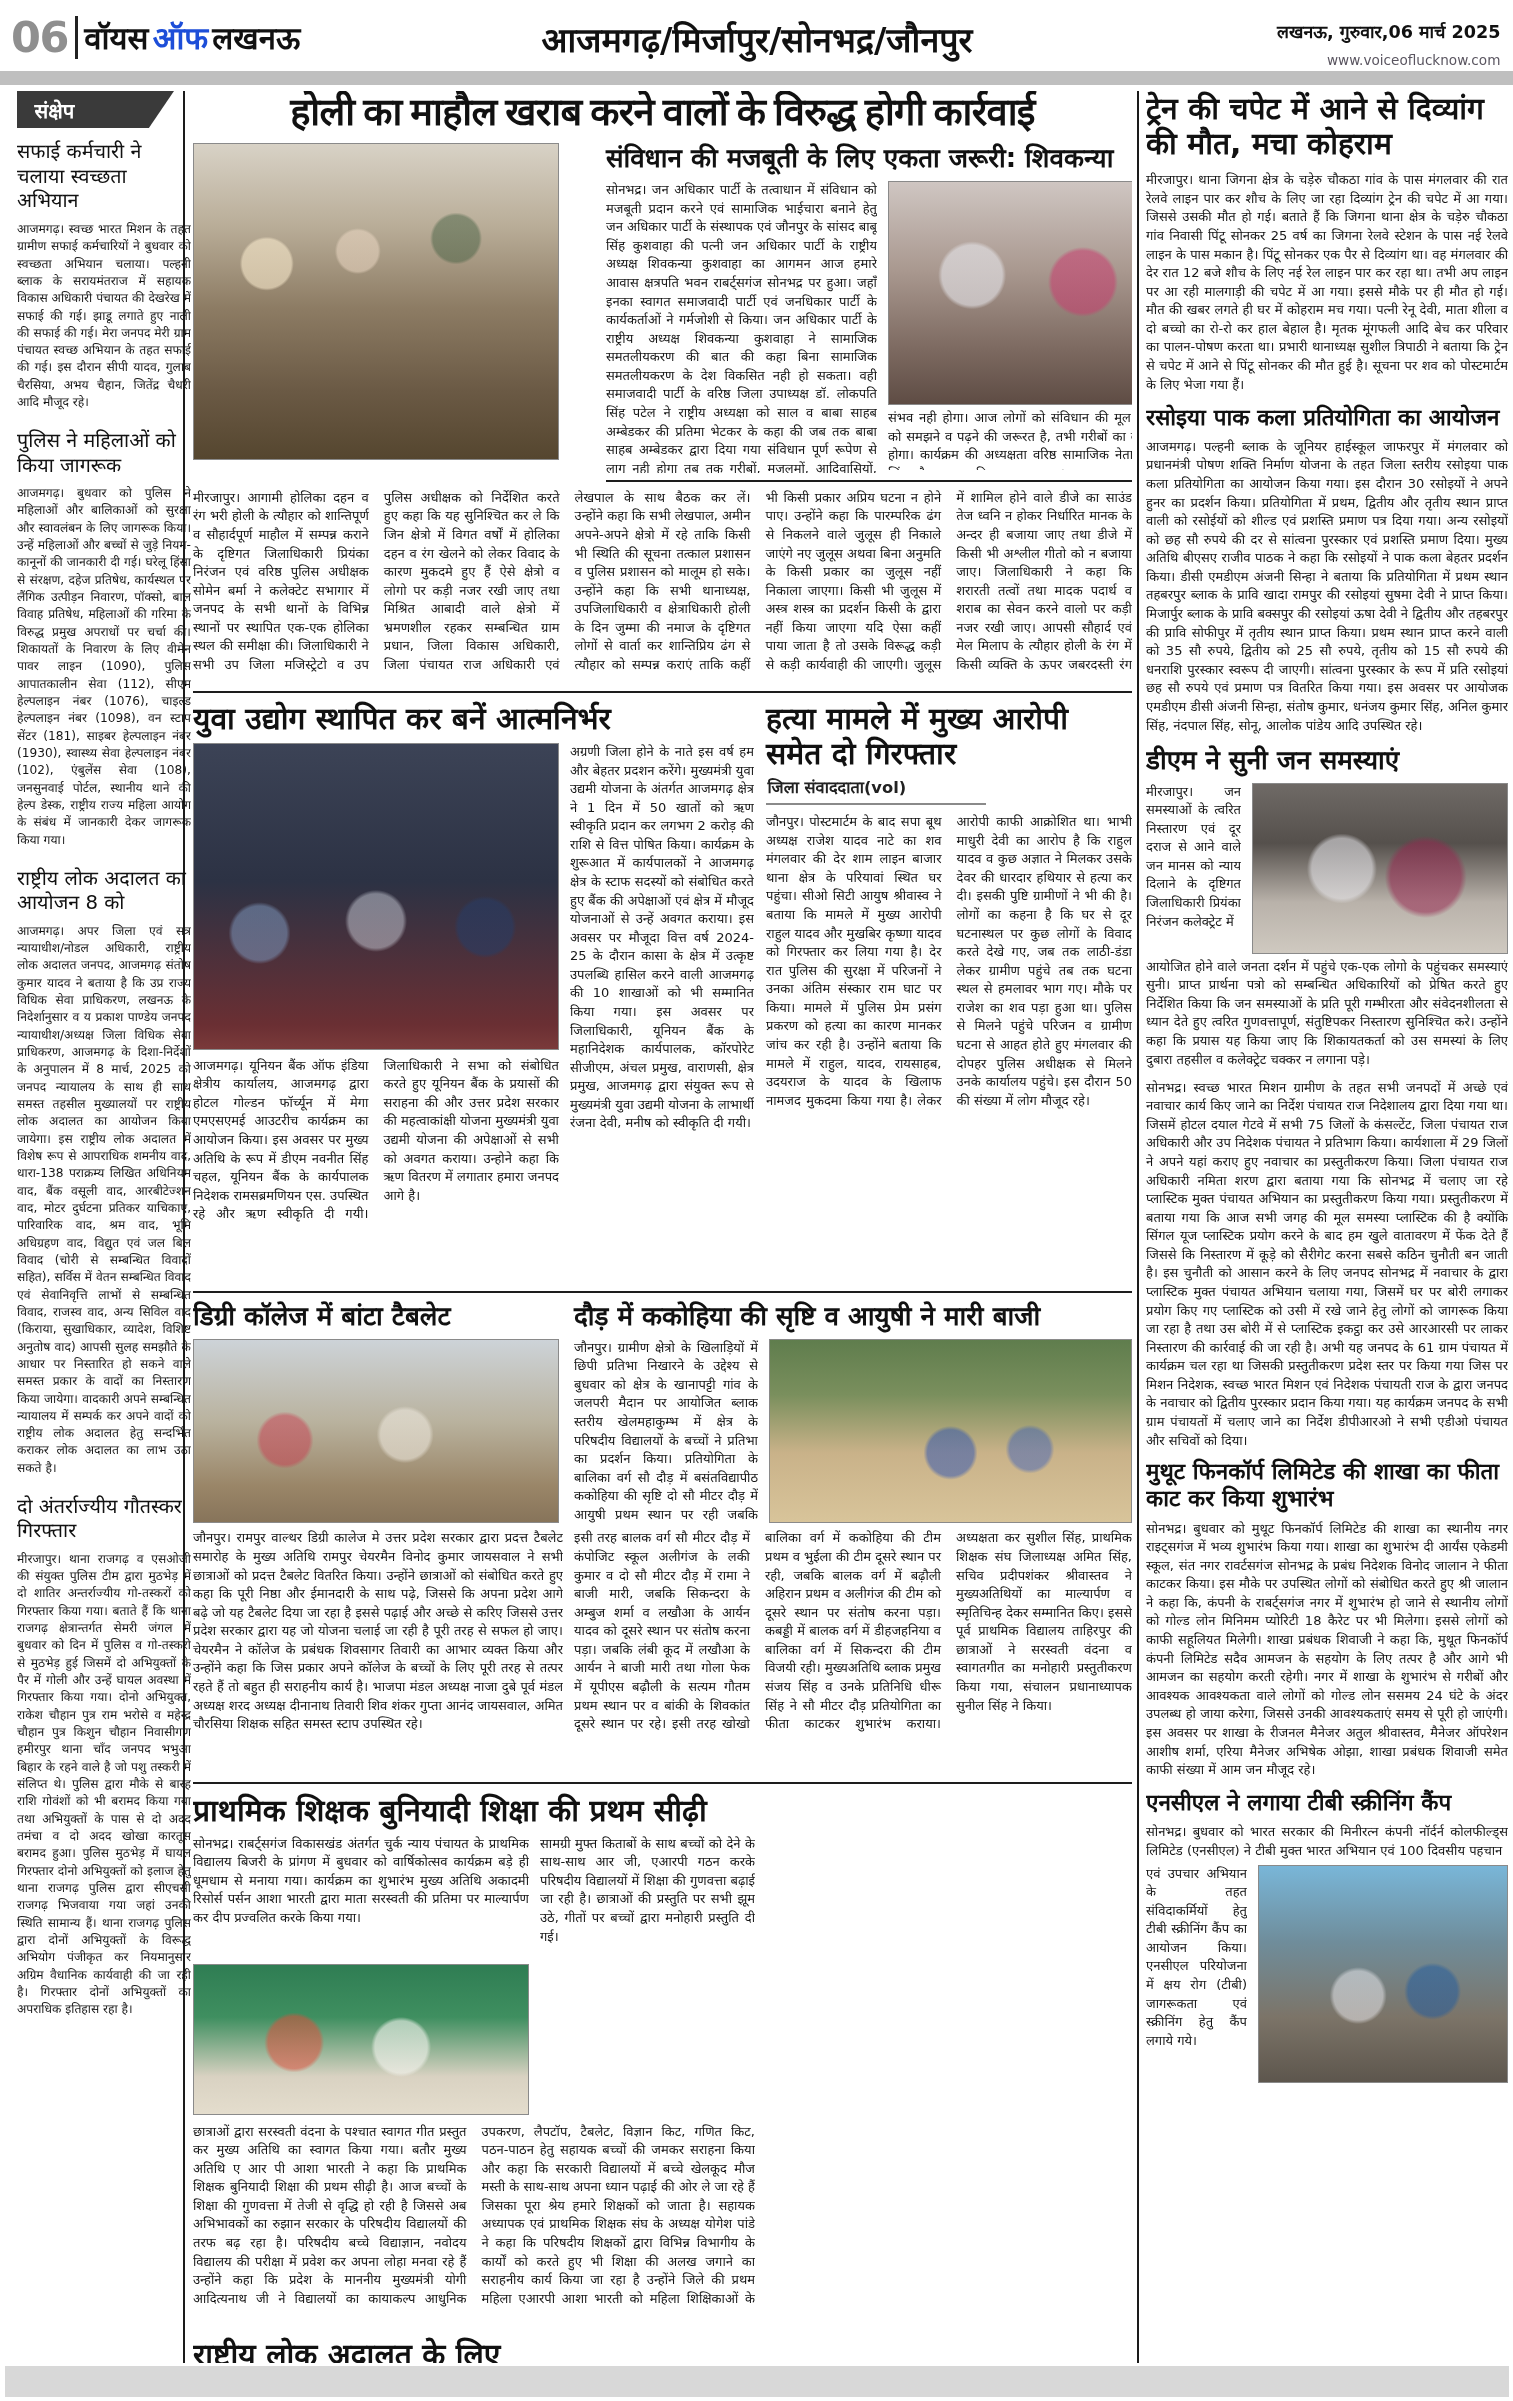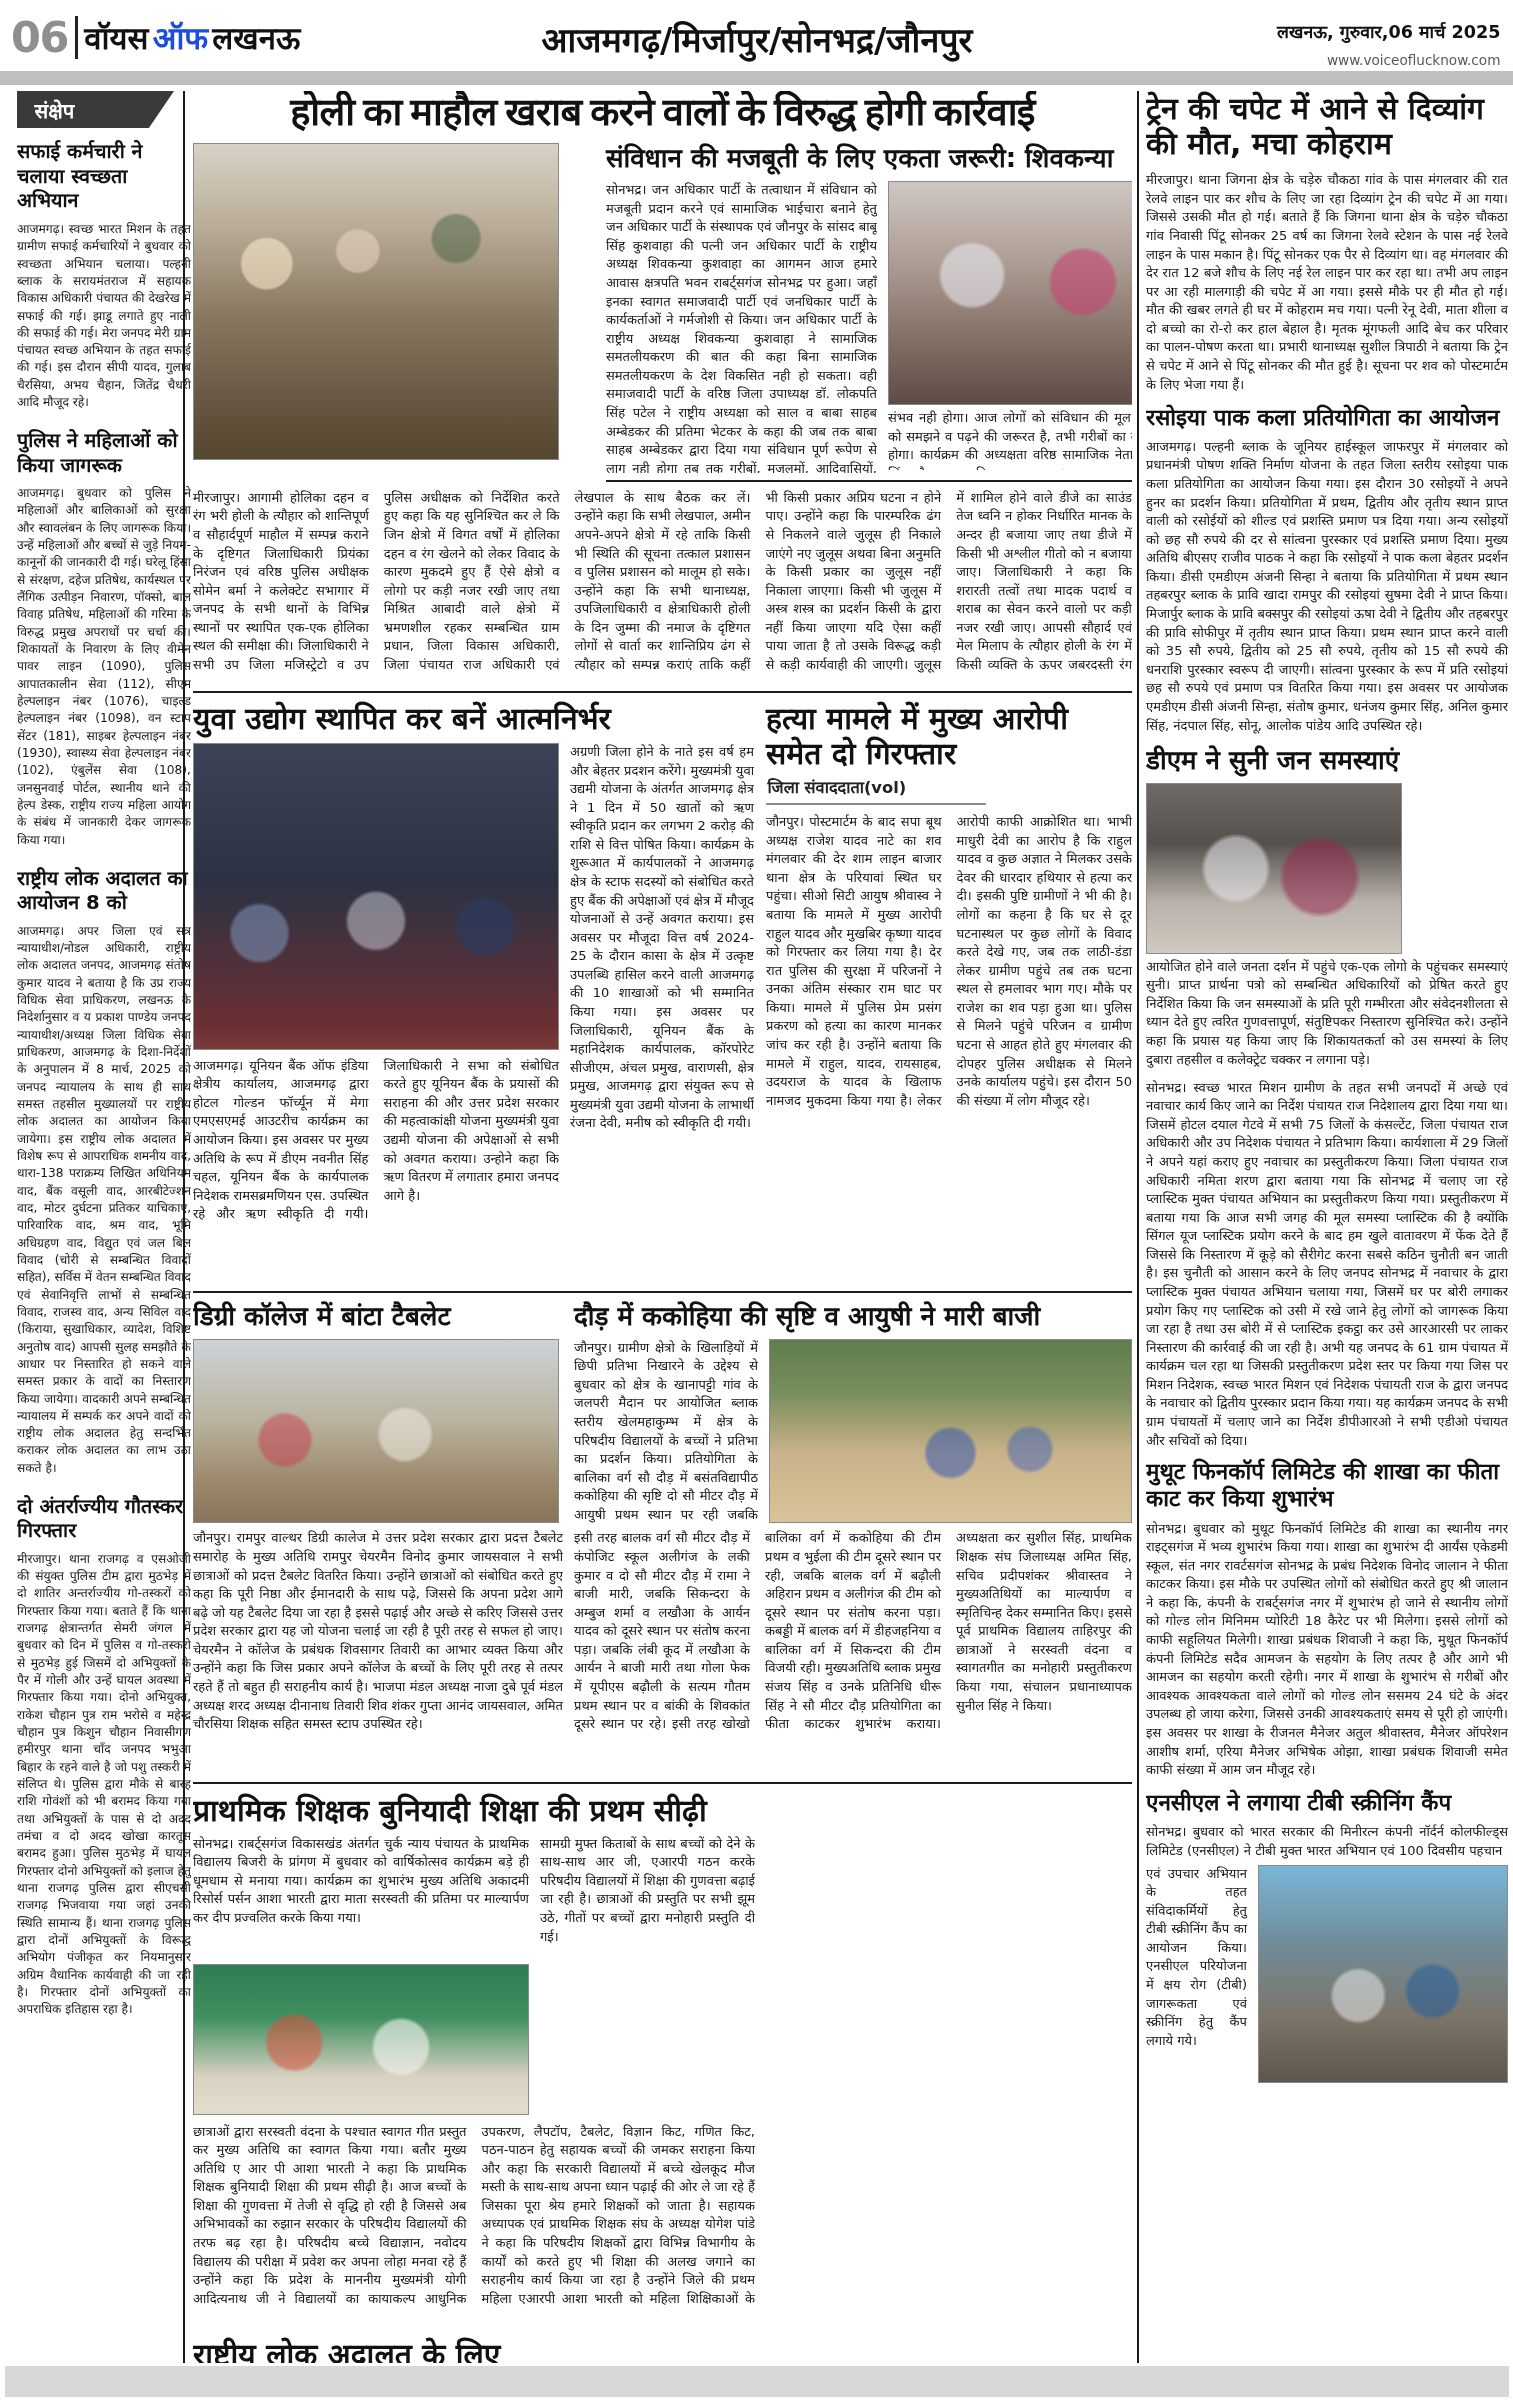--- a/index.html
+++ b/index.html
@@ -31,21 +31,21 @@
 
   .col-left  { position:absolute; left:17px;    top:91px; width:174px;  height:2272px; overflow:hidden; }
   .col-main  { position:absolute; left:193px;  top:91px; width:939px; height:2272px; overflow:hidden; }
   .col-right { position:absolute; left:1146px; top:91px; width:362px;  height:2272px; overflow:hidden; }
 
   
   .headline-xl { font-size:38px; font-weight:bold; line-height:1.12; letter-spacing:-0.7px;font-family:Liberation Serif, serif; }
   .headline-lg { font-size:30px; font-weight:bold; line-height:1.18; }
   .headline-md { font-size:26px; font-weight:bold; line-height:1.2; }
   .headline-sm { font-size:22.4px; font-weight:bold; line-height:1.22; }
-  .headline-xs { font-size:19.7px; font-weight:bold; line-height:1.25; }
+  .headline-xs { font-size:19.7px; font-weight:normal; line-height:1.25; }
   .body-text { font-size:13px; line-height:1.43; text-align:justify; color:#161616; }
   .body-sm   { font-size:12.2px; line-height:1.42; text-align:justify; color:#161616; }
   .cols-2 { column-count:2; column-gap:15px; }
   .cols-3 { column-count:3; column-gap:15px; }
   .cols-5 { column-count:5; column-gap:15px; }
   .clip { overflow:hidden; }
 
   .kicker-box { width:157px; height:37px; background:#3a3a3a; color:#fff;
     font-size:20.3px; font-weight:bold; display:flex; align-items:center; padding-left:17.6px;
     clip-path:polygon(0 0,100% 0,84% 100%,0 100%); margin-bottom:12.2px; }
@@ -236,20 +236,21 @@
     </div>
 
     <div class="mt14">
       <div class="headline-sm">रसोइया पाक कला प्रतियोगिता का आयोजन</div>
       <div class="body-text mt10 clip" style="max-height:475px;">आजमगढ़। पल्हनी ब्लाक के जूनियर हाईस्कूल जाफरपुर में मंगलवार को प्रधानमंत्री पोषण शक्ति निर्माण योजना के तहत जिला स्तरीय रसोइया पाक कला प्रतियोगिता का आयोजन किया गया। इस दौरान 30 रसोइयों ने अपने हुनर का प्रदर्शन किया। प्रतियोगिता में प्रथम, द्वितीय और तृतीय स्थान प्राप्त वाली को रसोईयों को शील्ड एवं प्रशस्ति प्रमाण पत्र दिया गया। अन्य रसोइयों को छह सौ रुपये की दर से सांत्वना पुरस्कार एवं प्रशस्ति प्रमाण दिया। मुख्य अतिथि बीएसए राजीव पाठक ने कहा कि रसोइयों ने पाक कला बेहतर प्रदर्शन किया। डीसी एमडीएम अंजनी सिन्हा ने बताया कि प्रतियोगिता में प्रथम स्थान तहबरपुर ब्लाक के प्रावि खादा रामपुर की रसोइयां सुषमा देवी ने प्राप्त किया। मिजार्पुर ब्लाक के प्रावि बक्सपुर की रसोइयां ऊषा देवी ने द्वितीय और तहबरपुर की प्रावि सोफीपुर में तृतीय स्थान प्राप्त किया। प्रथम स्थान प्राप्त करने वाली को 35 सौ रुपये, द्वितीय को 25 सौ रुपये, तृतीय को 15 सौ रुपये की धनराशि पुरस्कार स्वरूप दी जाएगी। सांत्वना पुरस्कार के रूप में प्रति रसोइयां छह सौ रुपये एवं प्रमाण पत्र वितरित किया गया। इस अवसर पर आयोजक एमडीएम डीसी अंजनी सिन्हा, संतोष कुमार, धनंजय कुमार सिंह, अनिल कुमार सिंह, नंदपाल सिंह, सोनू, आलोक पांडेय आदि उपस्थित रहे।</div>
     </div>
 
     <div class="mt14">
       <div class="headline-md">डीएम ने सुनी जन समस्याएं</div>
       <div class="row mt10">
+        <div class="body-text clip" style="width:95px; height:171px;">मीरजापुर। जन समस्याओं के त्वरित निस्तारण एवं दूर दराज से आने वाले जन मानस को न्याय दिलाने के दृष्टिगत जिलाधिकारी प्रियंका निरंजन कलेक्ट्रेट में</div>
         <div class="photo photo--office" style="width:256px; height:171px;"></div>
       </div>
       <div class="body-text mt6 clip" style="max-height:156px;">आयोजित होने वाले जनता दर्शन में पहुंचे एक-एक लोगो के पहुंचकर समस्याएं सुनी। प्राप्त प्रार्थना पत्रो को सम्बन्धित अधिकारियों को प्रेषित करते हुए निर्देशित किया कि जन समस्याओं के प्रति पूरी गम्भीरता और संवेदनशीलता से ध्यान देते हुए त्वरित गुणवत्तापूर्ण, संतुष्टिपकर निस्तारण सुनिश्चित करे। उन्होंने कहा कि प्रयास यह किया जाए कि शिकायतकर्ता को उस समस्यां के लिए दुबारा तहसील व कलेक्ट्रेट चक्कर न लगाना पड़े।</div>
     </div>
 
     <div class="mt14">
       <div class="body-text mt10 clip" style="max-height:370px;">सोनभद्र। स्वच्छ भारत मिशन ग्रामीण के तहत सभी जनपदों में अच्छे एवं नवाचार कार्य किए जाने का निर्देश पंचायत राज निदेशालय द्वारा दिया गया था। जिसमें होटल दयाल गेटवे में सभी 75 जिलों के कंसल्टेंट, जिला पंचायत राज अधिकारी और उप निदेशक पंचायत ने प्रतिभाग किया। कार्यशाला में 29 जिलों ने अपने यहां कराए हुए नवाचार का प्रस्तुतीकरण किया। जिला पंचायत राज अधिकारी नमिता शरण द्वारा बताया गया कि सोनभद्र में चलाए जा रहे प्लास्टिक मुक्त पंचायत अभियान का प्रस्तुतीकरण किया गया। प्रस्तुतीकरण में बताया गया कि आज सभी जगह की मूल समस्या प्लास्टिक की है क्योंकि सिंगल यूज प्लास्टिक प्रयोग करने के बाद हम खुले वातावरण में फेंक देते हैं जिससे कि निस्तारण में कूड़े को सैरीगेट करना सबसे कठिन चुनौती बन जाती है। इस चुनौती को आसान करने के लिए जनपद सोनभद्र में नवाचार के द्वारा प्लास्टिक मुक्त पंचायत अभियान चलाया गया, जिसमें घर पर बोरी लगाकर प्रयोग किए गए प्लास्टिक को उसी में रखे जाने हेतु लोगों को जागरूक किया जा रहा है तथा उस बोरी में से प्लास्टिक इकट्ठा कर उसे आरआरसी पर लाकर निस्तारण की कार्रवाई की जा रही है। अभी यह जनपद के 61 ग्राम पंचायत में कार्यक्रम चल रहा था जिसकी प्रस्तुतीकरण प्रदेश स्तर पर किया गया जिस पर मिशन निदेशक, स्वच्छ भारत मिशन एवं निदेशक पंचायती राज के द्वारा जनपद के नवाचार को द्वितीय पुरस्कार प्रदान किया गया। यह कार्यक्रम जनपद के सभी ग्राम पंचायतों में चलाए जाने का निर्देश डीपीआरओ ने सभी एडीओ पंचायत और सचिवों को दिया।</div>
     </div>
 
     <div class="mt14">

